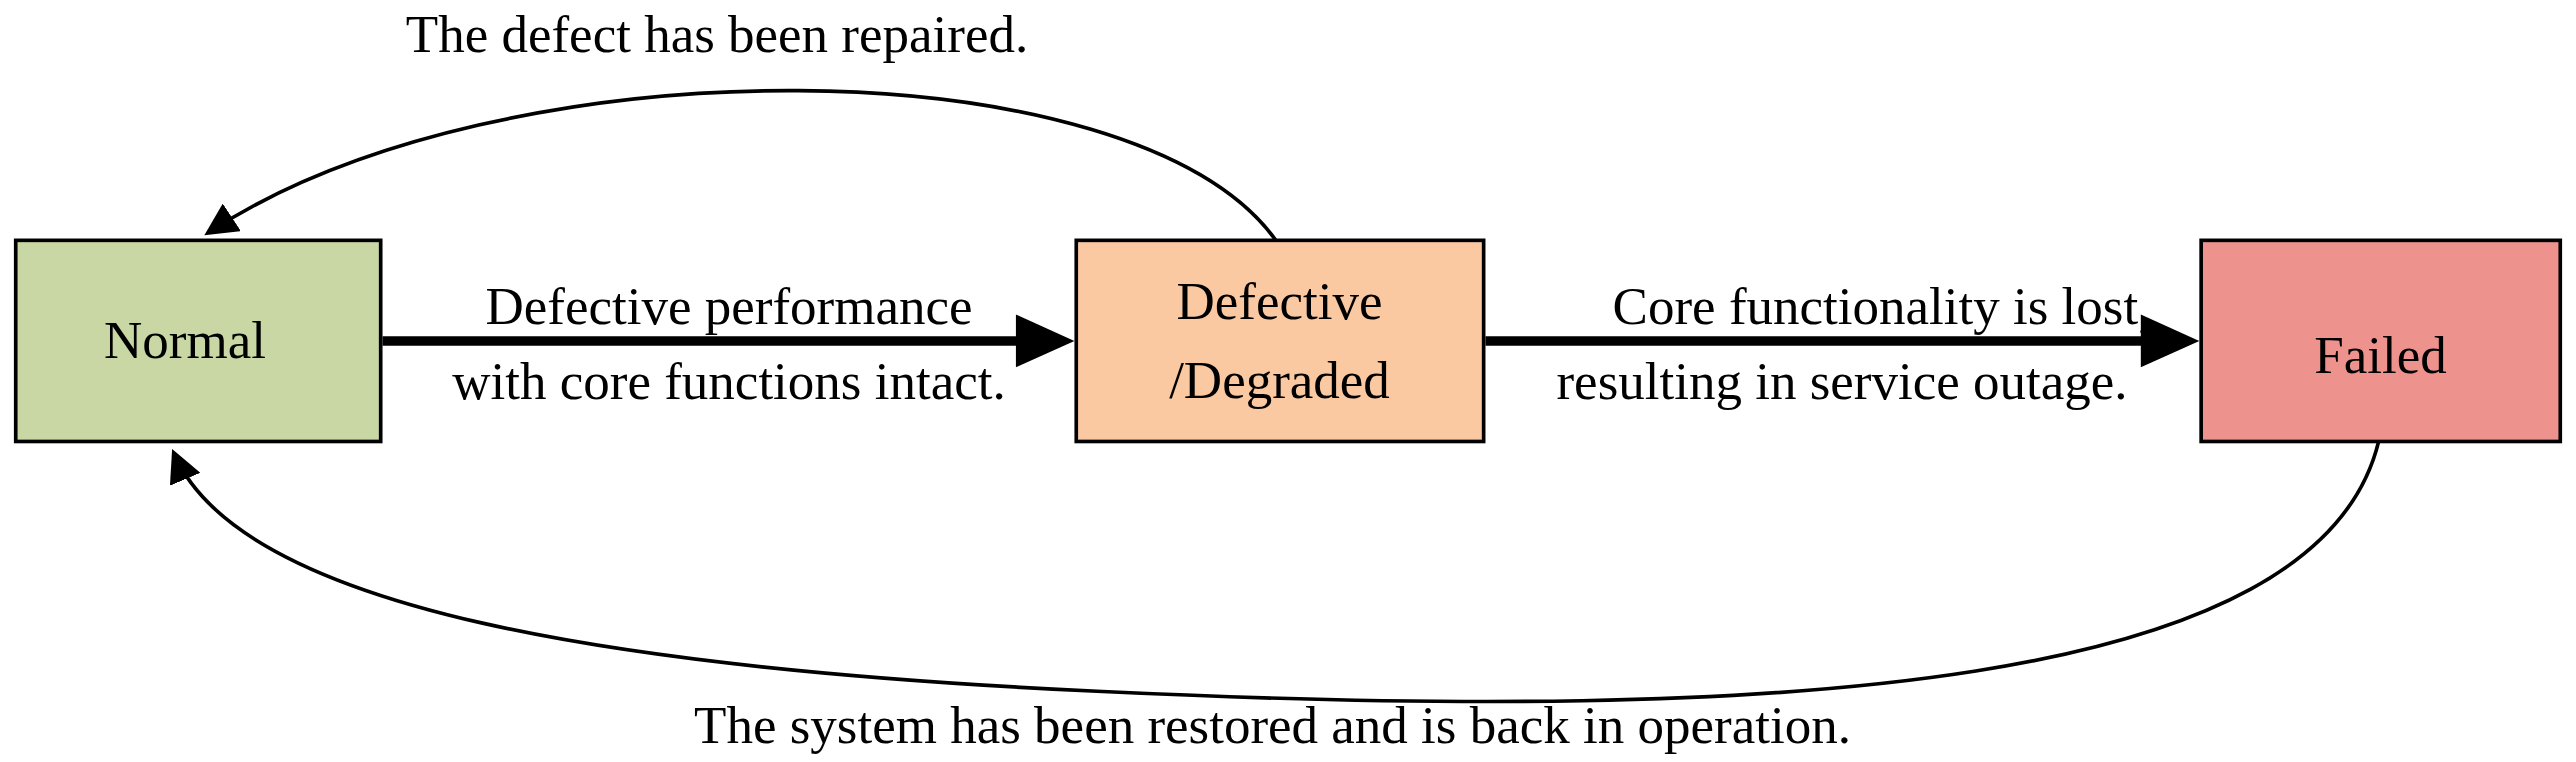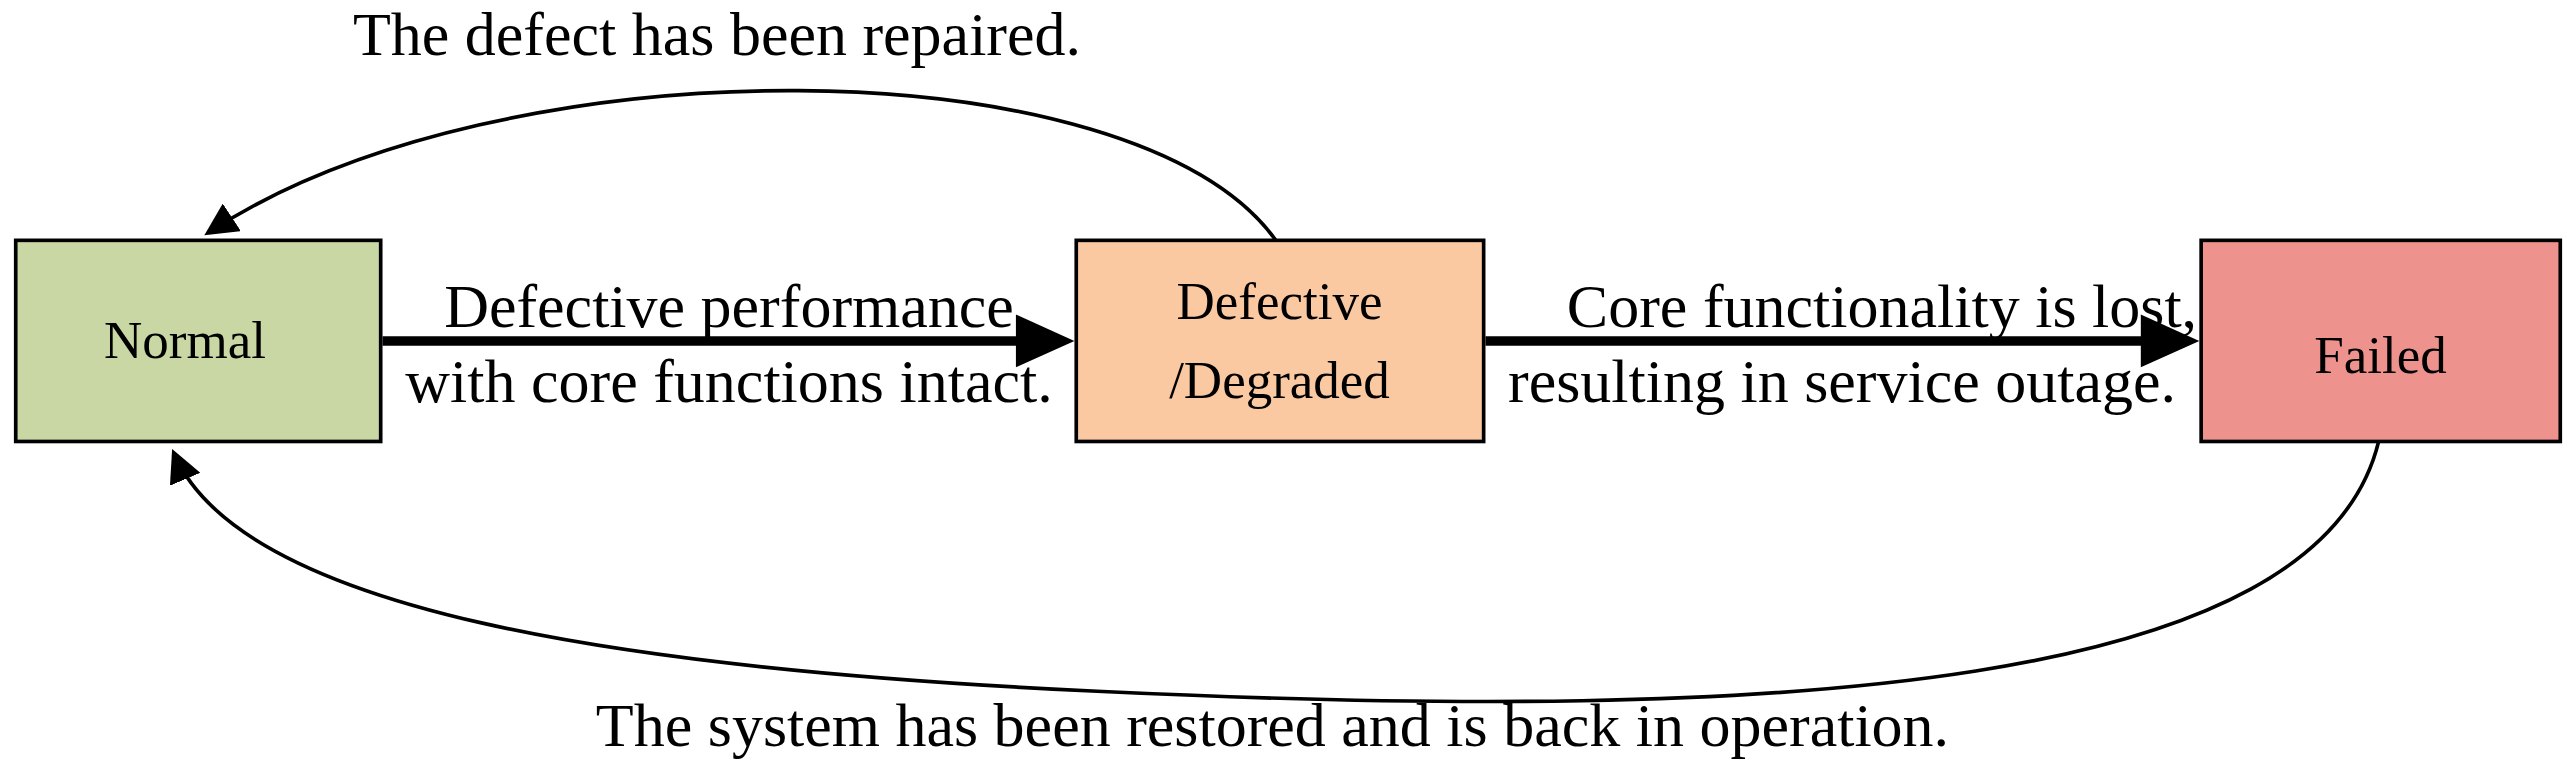--- a/index.html
+++ b/index.html
@@ -29,21 +29,21 @@
     line-height: 79px;
     white-space: nowrap;
     pointer-events: none;
   }
   .normal-label    { left: 14px;   top: 238px; width: 342px; height: 205px; }
   .defective-label { left: 1074px; top: 238px; width: 411px; height: 205px; }
   .failed-label    { left: 2199px; top: 238px; width: 363px; height: 235px; }
   .t-label {
     position: absolute;
     text-align: center;
-    font-size: 62px;
+    font-size: 53px;
     line-height: 63px;
     white-space: nowrap;
     pointer-events: none;
   }
   .t1-line1 { left: 383px;  width: 692px;  top: 275px; }
   .t1-line2 { left: 383px;  width: 692px;  top: 350px; }
   .t2-line1 { left: 1485px; width: 714px;  top: 275px; margin-left: 40px; }
   .t2-line2 { left: 1485px; width: 714px;  top: 350px; }
   .repair-label  { left: 0px;   width: 1434px; top: 2.9px; }
   .restore-label { left: 541px; width: 1463px; top: 694px; }

